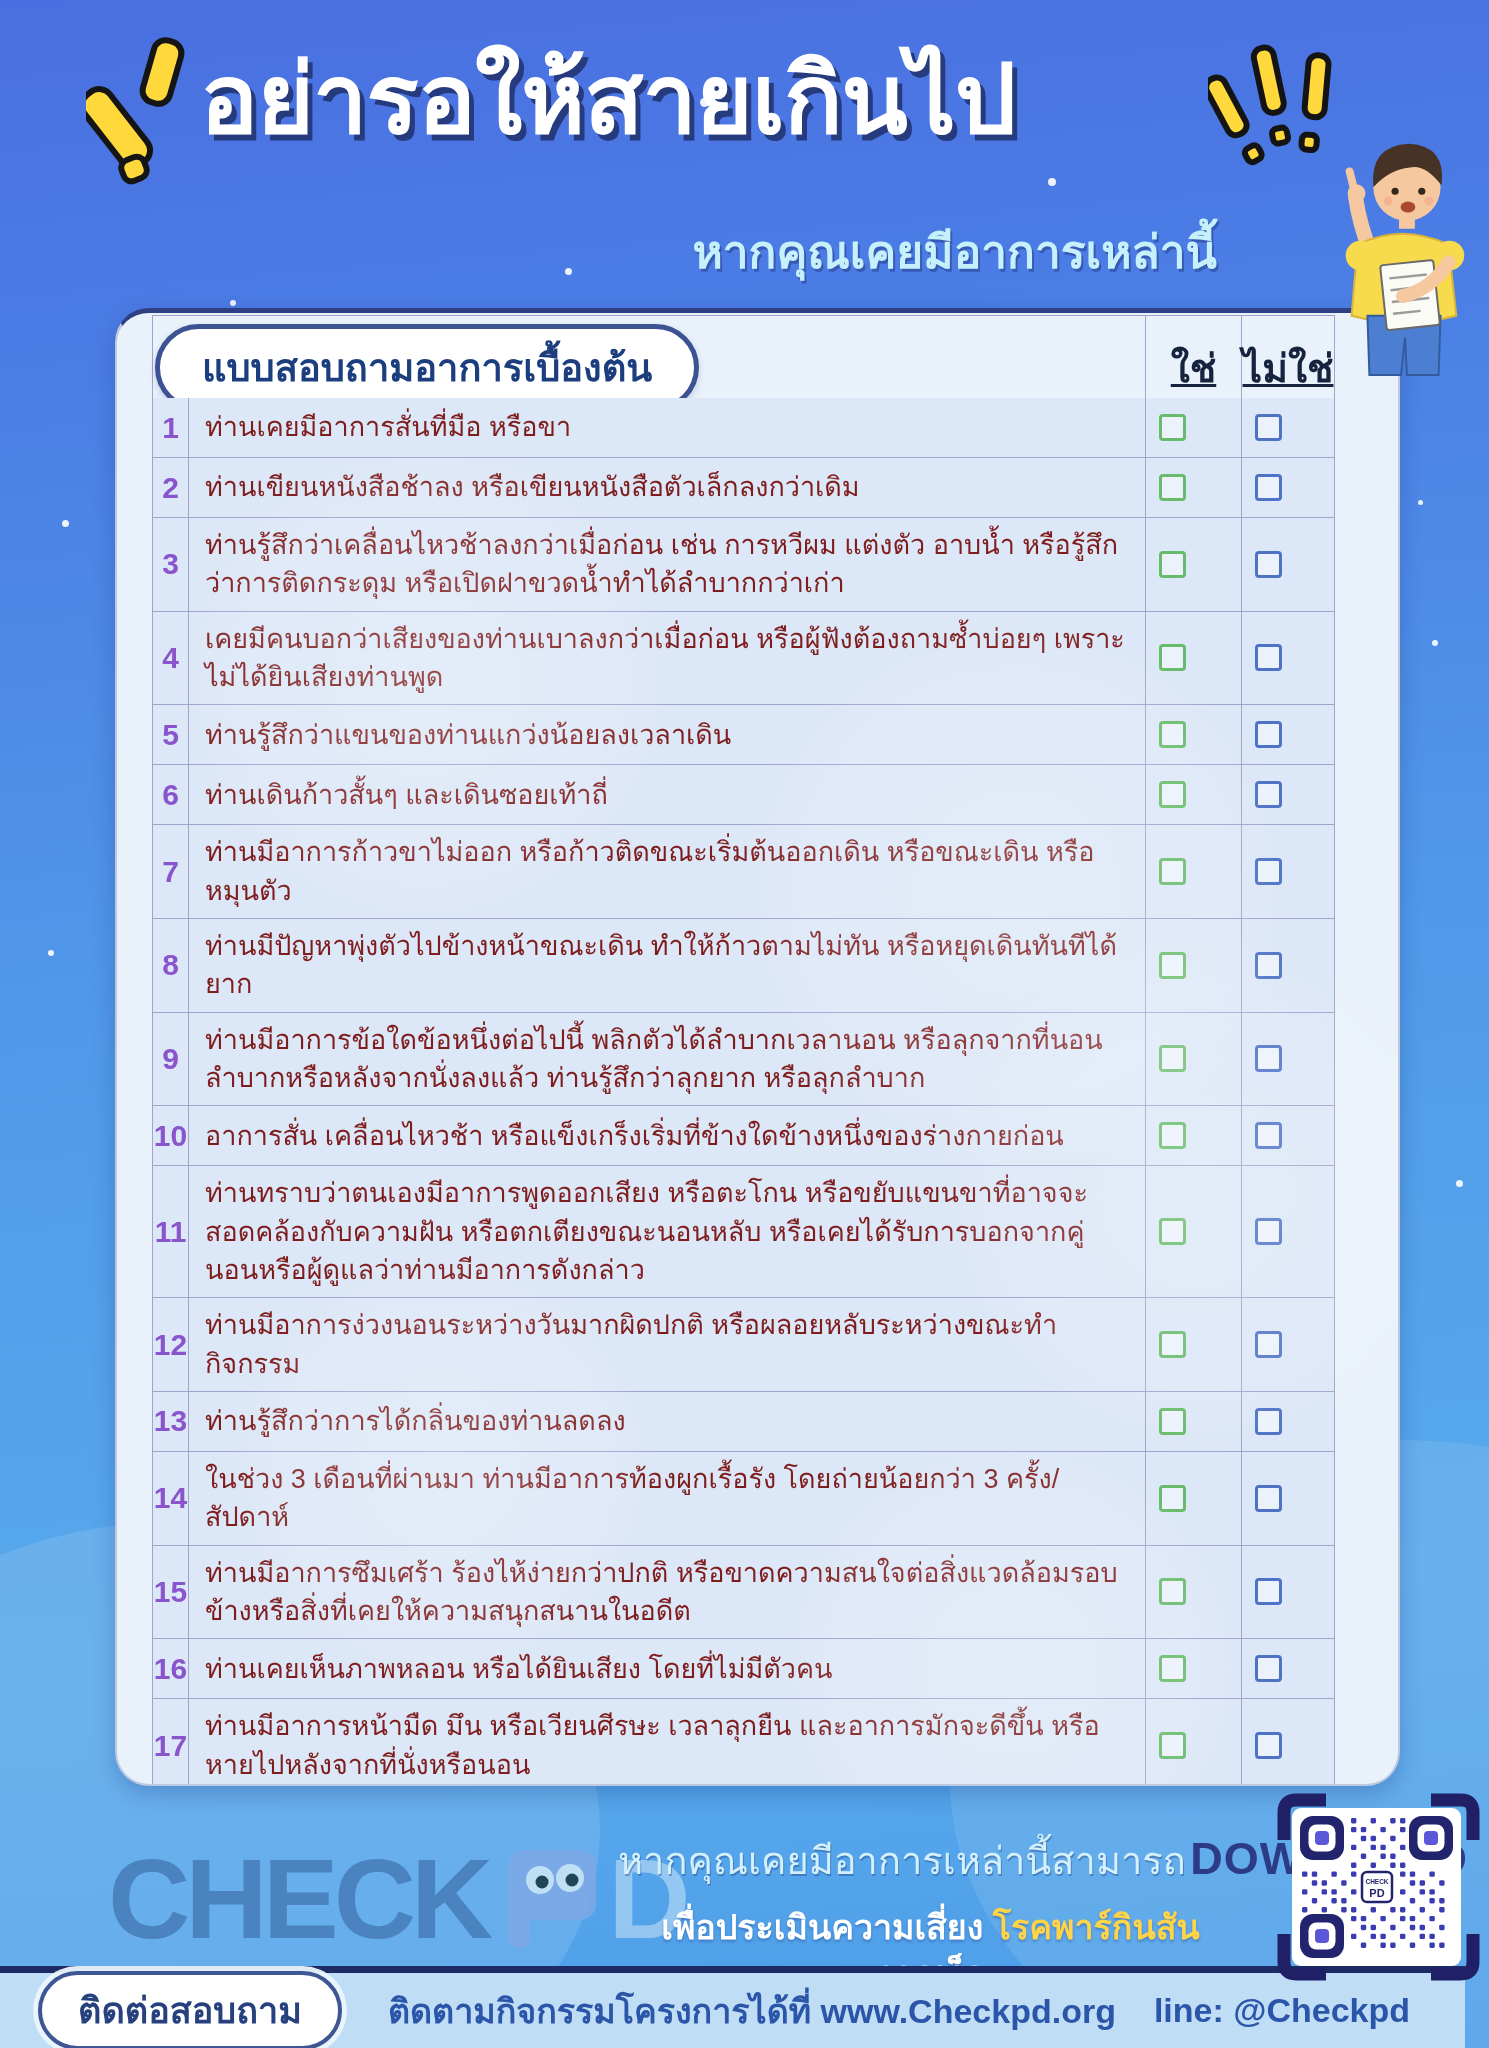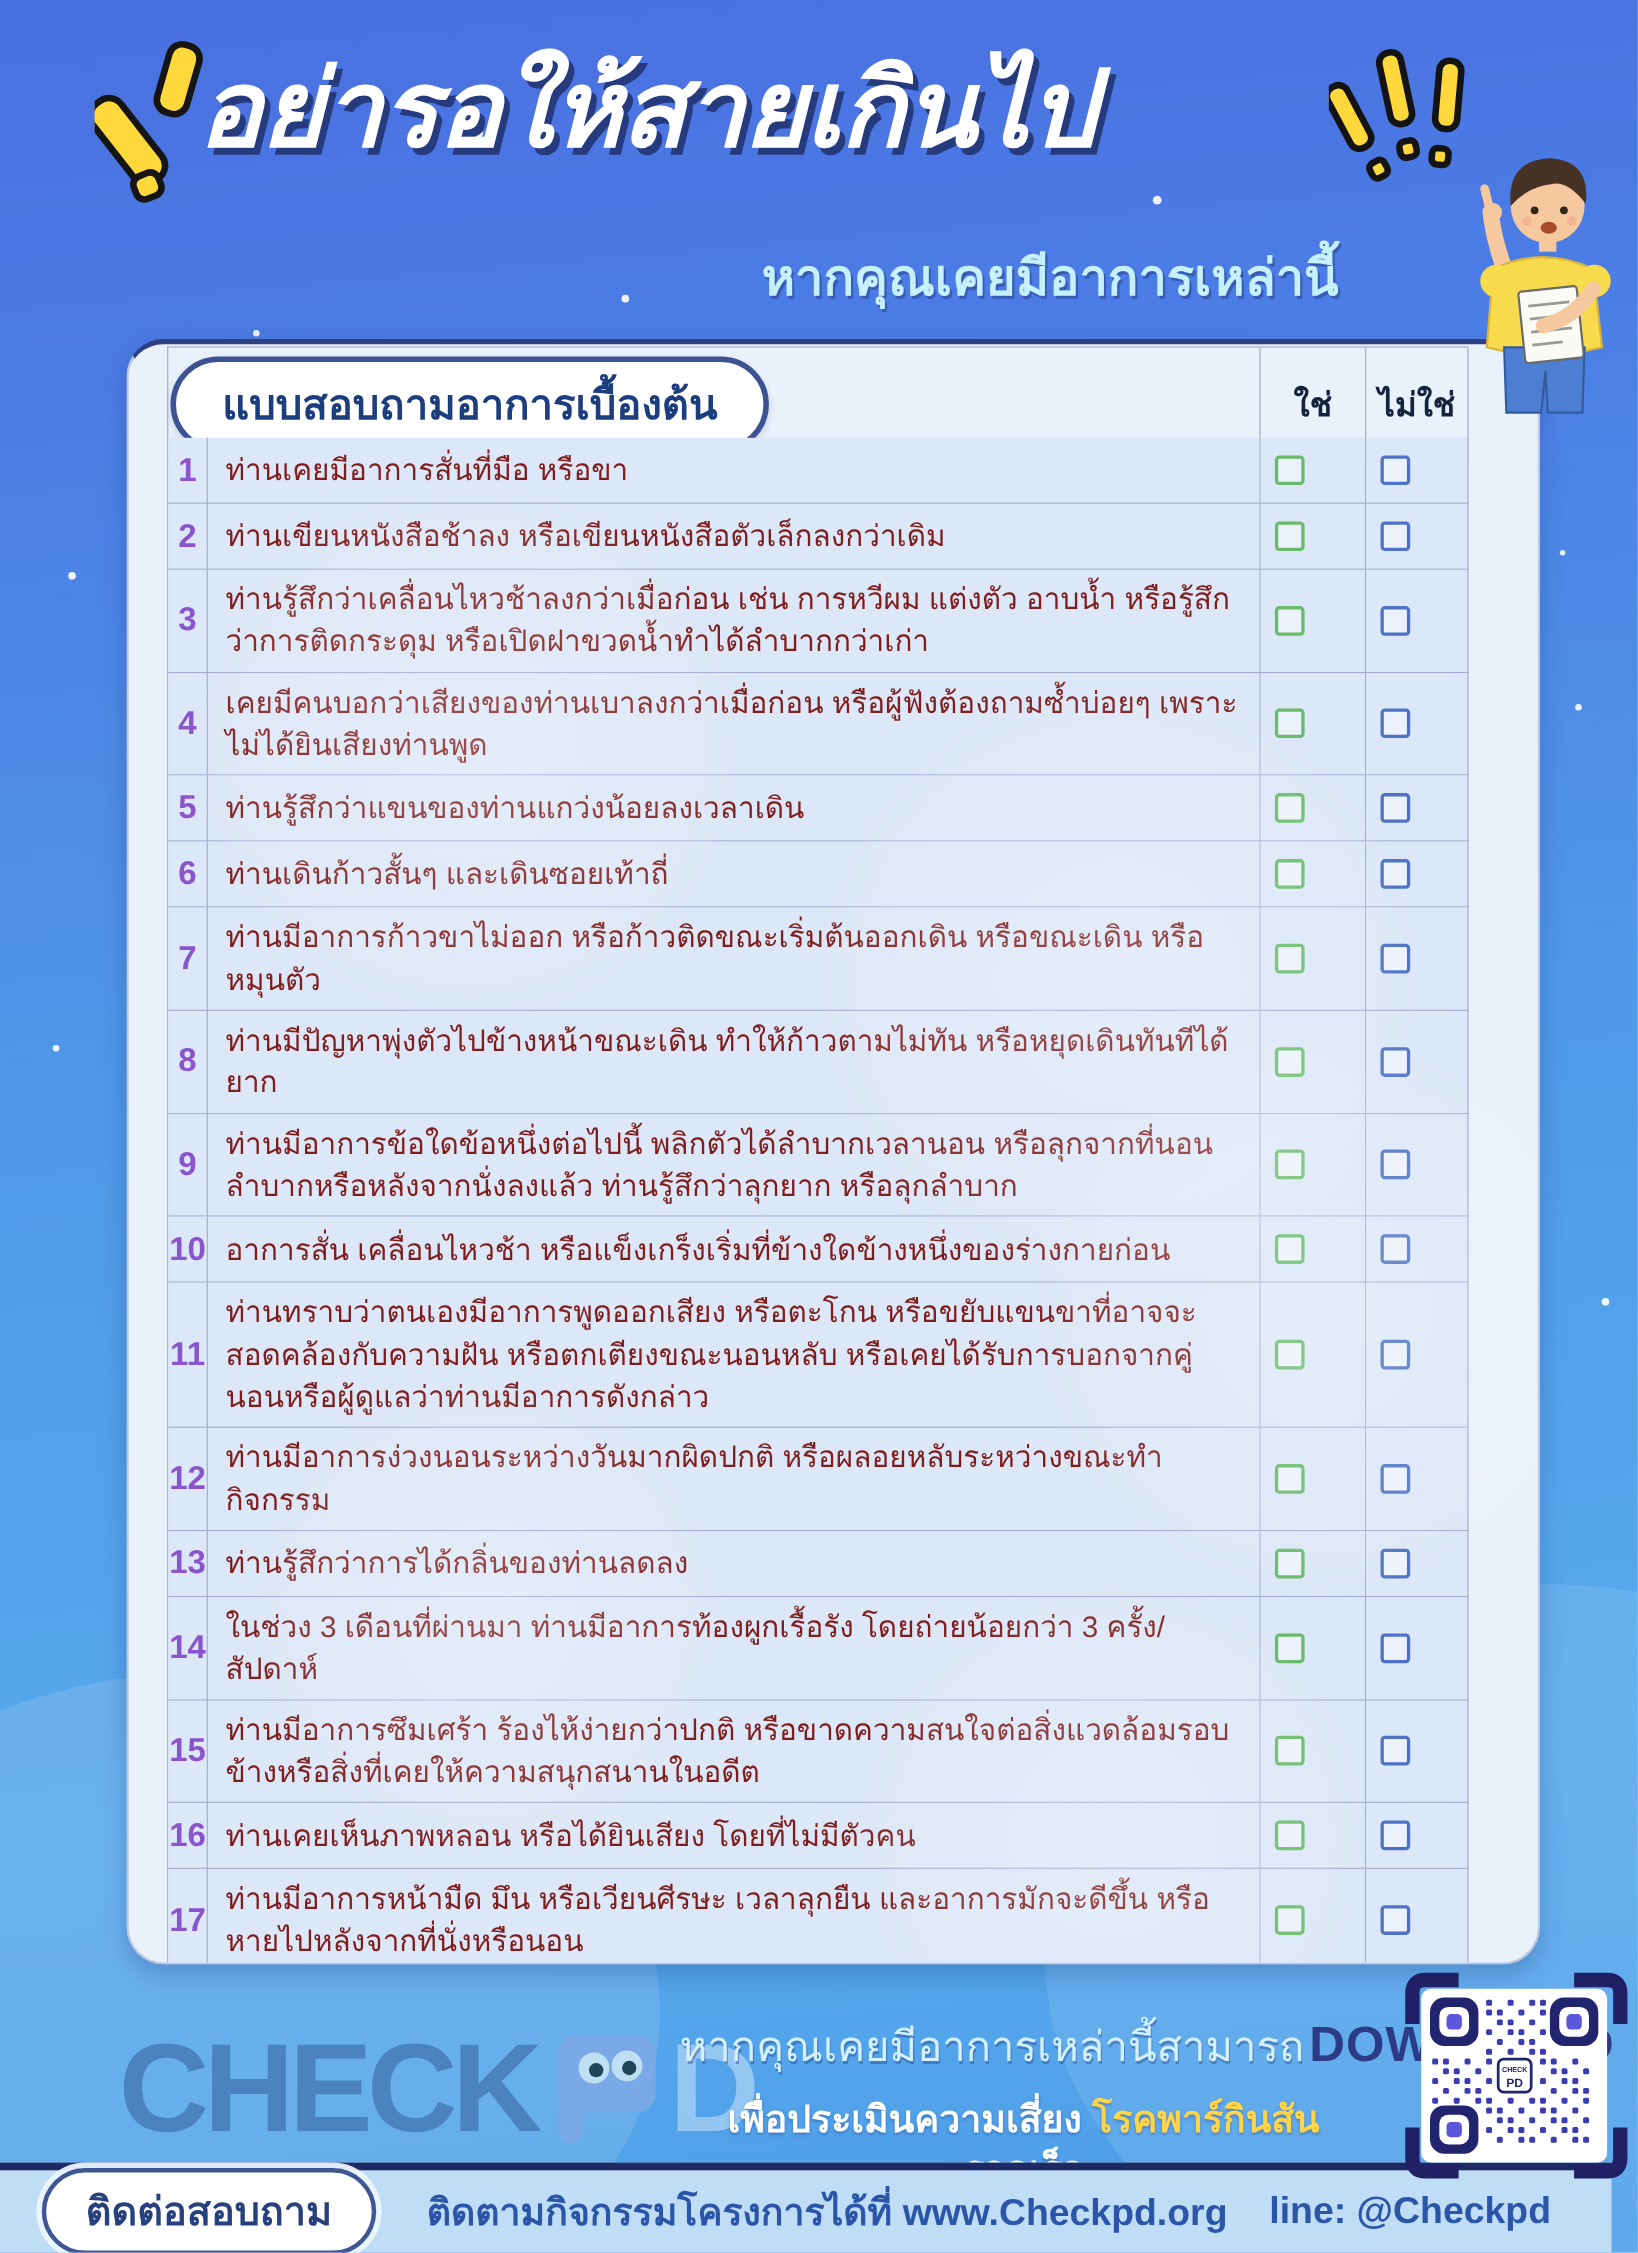--- a/index.html
+++ b/index.html
@@ -11,23 +11,23 @@
   }
   .blob { position:absolute; border-radius:50%; pointer-events:none; }
   .blob-left  { left:-220px; top:1520px; width:820px; height:620px; background:rgba(140,196,242,0.35); }
   .blob-right { left:950px;  top:1440px; width:900px; height:680px; background:rgba(140,196,242,0.30); }
   .blob-mid   { left:320px;  top:560px;  width:700px; height:700px; background:rgba(255,255,255,0.05); }
 
   .dot { position:absolute; background:#ffffff; border-radius:50%; opacity:.9; }
 
   
   .burst-left { position:absolute; left:86px; top:34px; width:128px; height:152px; z-index:2; }
-  .title { position:absolute; left:180px; top:22px; width:1040px; z-index:2;
+  .title { position:absolute; left:200px; top:22px; width:1040px; z-index:2;
     font-size:97px; font-weight:800; color:#ffffff; letter-spacing:-1px;
-    text-shadow:5px 6px 0 #263a7e; white-space:nowrap; line-height:1.6;font-style:italic; }
+    text-shadow:5px 6px 0 #263a7e; white-space:nowrap; line-height:1.6; }
   .bang { position:absolute; left:1208px; top:44px; width:140px; height:140px; z-index:3; }
   .subtitle { position:absolute; right:272px; top:215px; z-index:2;
     font-size:46px; font-weight:800; color:#c6f0fb; text-shadow:2px 3px 0 rgba(30,50,120,.45); }
   .character { position:absolute; left:1316px; top:126px; width:173px; height:252px; z-index:4; }
 
   
   .card { position:absolute; left:115px; top:308px; width:1285px; height:1478px; z-index:1;
     background:#e9f1fa; border-radius:34px; border:2px solid rgba(60,80,150,.25);
     border-top:5px solid #2e3f84; box-shadow:0 8px 22px rgba(20,40,110,.25);
     padding:2px 65px 0 35px; overflow:hidden; }
@@ -41,21 +41,21 @@
 
   .qtable { position:relative; z-index:1; width:1183px;
     border-left:1px solid #a0a3cd; border-top:1px solid #a0a3cd; background:transparent; }
   .qhead, .qrow { display:grid; grid-template-columns:36px 1fr 96px 93px; }
   .hcell, .cell { border-right:1px solid #a0a3cd; border-bottom:1px solid #a0a3cd; }
   .qhead { height:82px; }
   .hspan { grid-column:1 / 3; display:flex; align-items:flex-end; background:transparent; }
   .pill { margin:8px 0 8px 2px; background:#ffffff; border:5px solid #3c5293; border-radius:999px;
     padding:8px 42px; color:#1d3e7e; font-size:38px; font-weight:800; box-shadow:0 3px 6px rgba(30,50,120,.18); }
   .hyes, .hno { display:flex; align-items:center; justify-content:center;
-    font-size:30px; font-weight:800; color:#16233f; background:transparent; }
+    font-size:39px; font-weight:800; color:#16233f; background:transparent;text-decoration:underline; }
 
   .cell { background:#dce7f7; }
   .num { display:flex; align-items:center; justify-content:center;
     font-size:30px; font-weight:800; color:#8a55cc; }
   .qtext { display:flex; align-items:center; padding:8px 16px;
     font-size:27px; font-weight:400; color:#7f1d1d; line-height:1.42; }
   .cyes, .cno { display:flex; align-items:center; padding-left:13px; }
   .qrow .cell { min-height:60px; }
   .box { width:27px; height:27px; border-radius:4px; background:rgba(255,255,255,.45); display:inline-block; }
   .yesbox { border:3px solid #67bb6a; }

